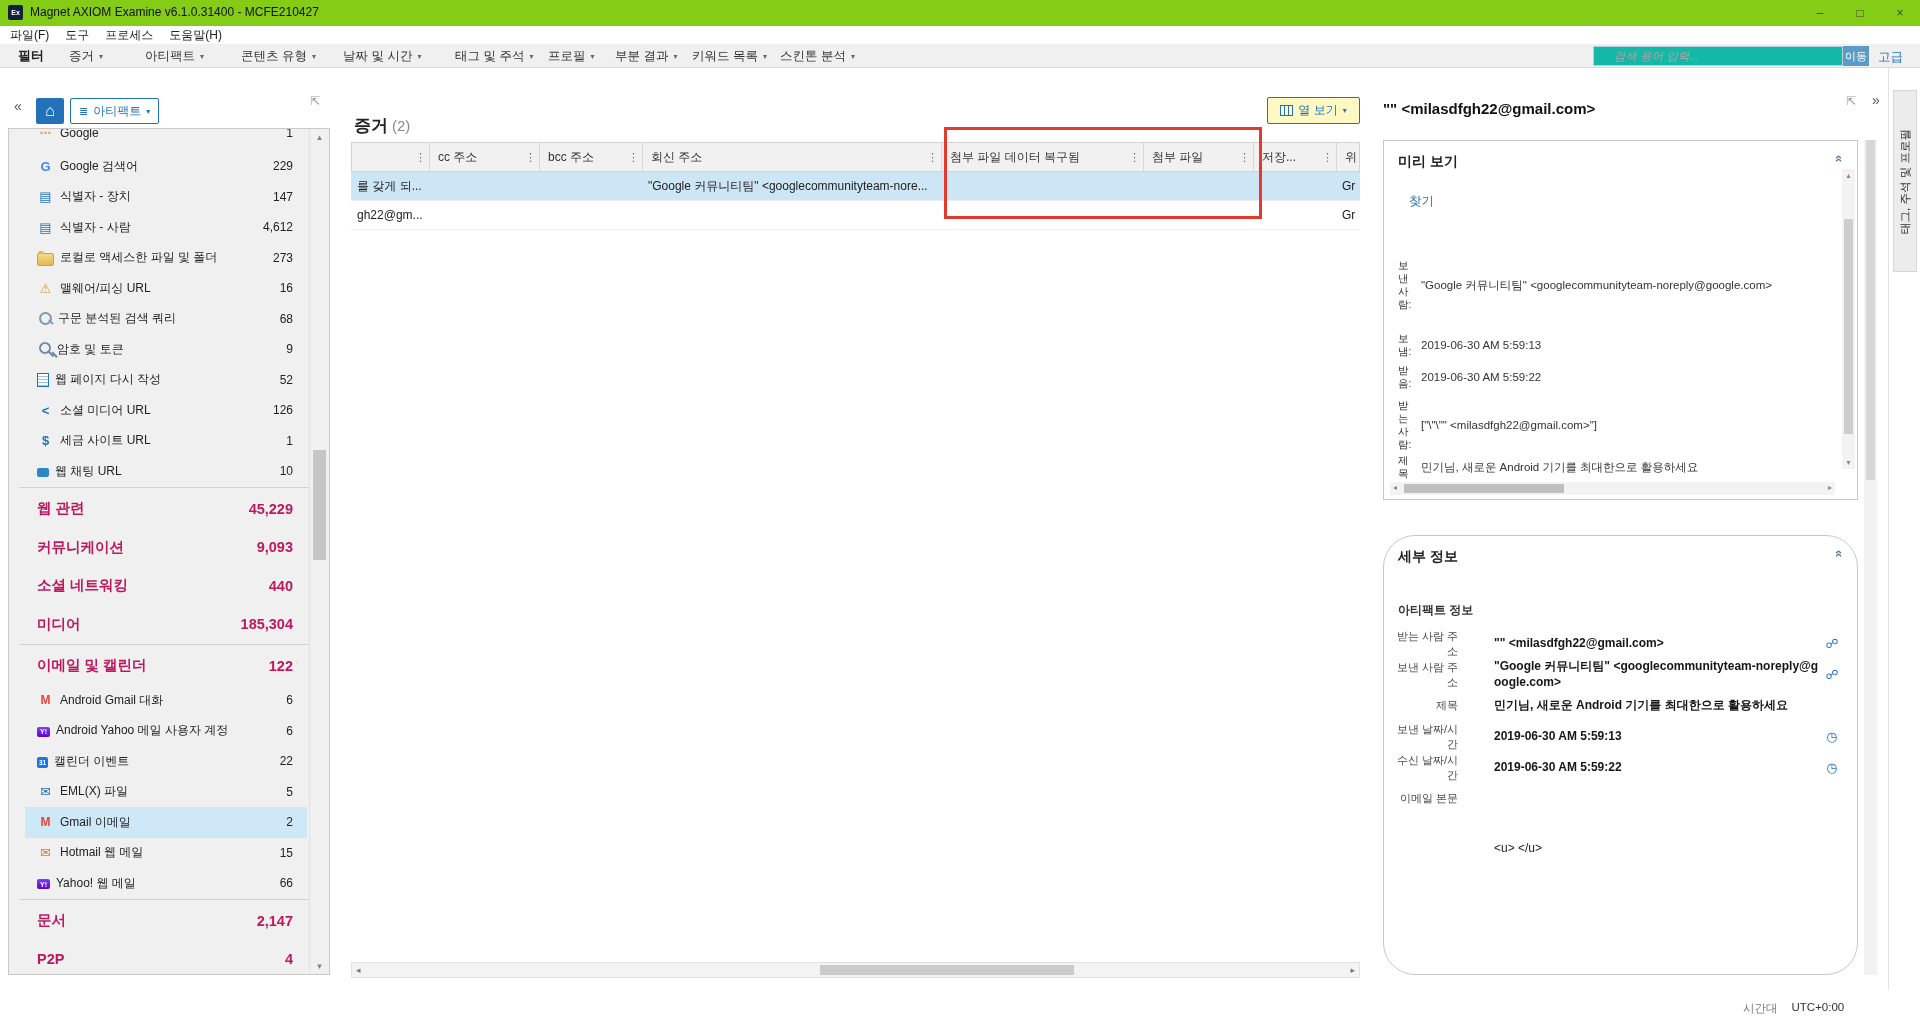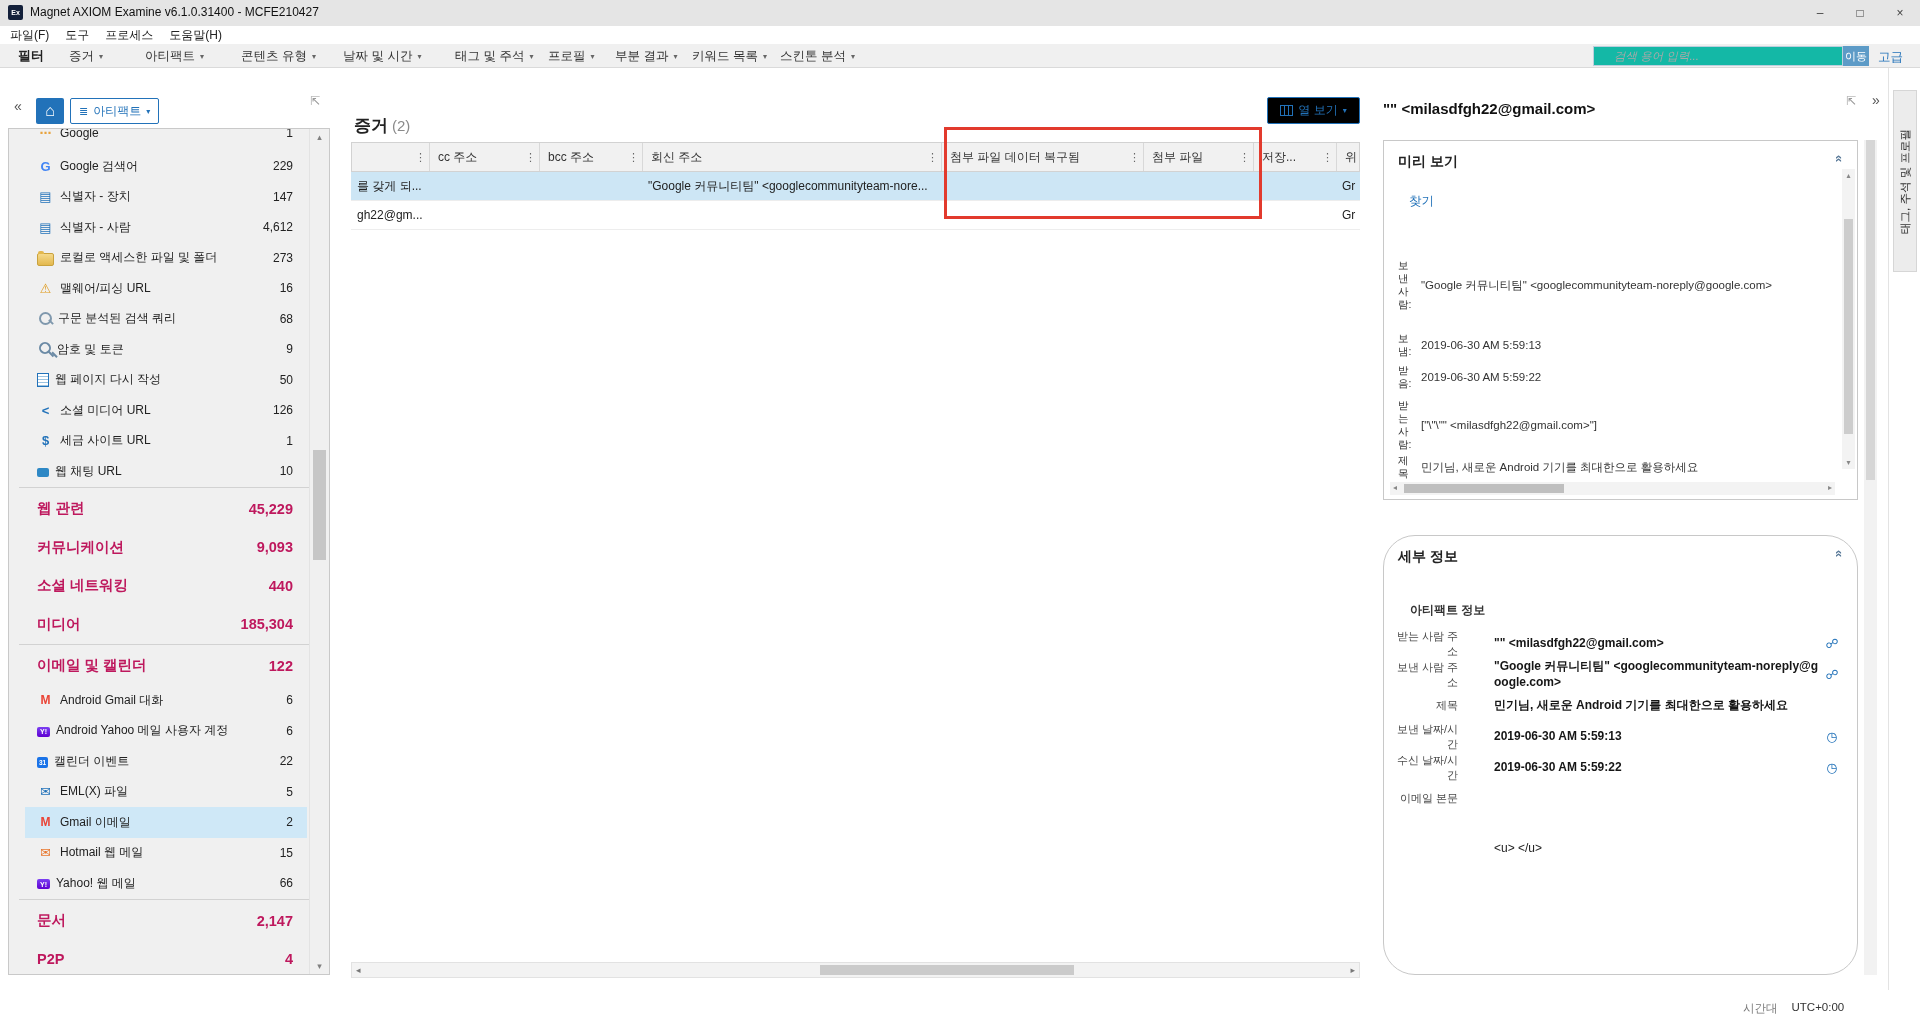--- a/index.html
+++ b/index.html
@@ -1,20 +1,20 @@
 <!DOCTYPE html>
 <html><head>
 <meta charset="utf-8">
 <style>
   html,body{margin:0;padding:0;background:#fff;}
   body{font-family:"Liberation Sans","DejaVu Sans",sans-serif;}
   .app{position:relative;width:1920px;height:1032px;background:#fff;overflow:hidden;font-size:12px;color:#222;}
 
   
-  .titlebar{position:absolute;left:0;top:0;right:0;height:26px;background:#e5e5e5;display:flex;align-items:center;}
+  .titlebar{position:absolute;left:0;top:0;right:0;height:26px;background:#84cc16;display:flex;align-items:center;}
   .app-icon{position:absolute;left:8px;top:5px;width:15px;height:15px;background:#13203a;border-radius:2px;color:#fff;font-size:7px;font-weight:bold;display:flex;align-items:center;justify-content:center;}
   .win-title{position:absolute;left:30px;top:5px;font-size:12px;color:#111;white-space:nowrap;}
   .win-controls{position:absolute;right:0;top:0;display:flex;height:26px;}
   .win-btn{width:40px;height:26px;display:flex;align-items:center;justify-content:center;font-size:12px;color:#444;}
 
   
   .menubar{position:absolute;left:2px;top:26px;height:18px;display:flex;align-items:center;}
   .menu-item{padding:0 8px;font-size:12px;color:#222;white-space:nowrap;}
 
   
@@ -77,21 +77,21 @@
   .ic-yahoo{width:13px;min-width:13px;height:10px;background:linear-gradient(#7b3ff2,#5f01d1);border-radius:2px;color:#fff;font-size:7px;font-weight:bold;justify-content:center;margin-top:2px;}
   .ic-yahoo::before{content:"Y!";}
   .ic-calendar{width:11px;min-width:11px;height:11px;background:#1a73e8;border-radius:2px;color:#fff;font-size:6.5px;font-weight:bold;justify-content:center;margin-top:2px;}
   .ic-calendar::before{content:"31";}
   .ic-envblue::before{content:"✉";color:#2272b9;font-size:13px;}
   .ic-envorange::before{content:"✉";color:#e8772e;font-size:13px;}
 
   
   .ev-title{position:absolute;left:354px;top:114px;font-size:17px;font-weight:bold;color:#222;}
   .ev-count{font-weight:normal;color:#8a8a8a;font-size:15px;margin-left:4px;}
-  .colview-btn{position:absolute;left:1267px;top:97px;width:93px;height:27px;box-sizing:border-box;border:1px solid #2272b9;border-radius:2px;background:#000000;color:#2272b9;display:flex;align-items:center;justify-content:center;gap:5px;font-size:12px;}
+  .colview-btn{position:absolute;left:1267px;top:97px;width:93px;height:27px;box-sizing:border-box;border:1px solid #2272b9;border-radius:2px;background:#fef9c3;color:#2272b9;display:flex;align-items:center;justify-content:center;gap:5px;font-size:12px;}
   .colicon{width:13px;height:11px;box-sizing:border-box;border:1px solid #2272b9;background:linear-gradient(90deg,transparent 0 3px,#2272b9 3px 4px,transparent 4px 7px,#2272b9 7px 8px,transparent 8px);}
   .colview-btn .caret{font-size:8px;}
 
   .etable{position:absolute;left:351px;top:142px;width:1009px;}
   .thead{display:flex;height:30px;background:#f1f1f1;border:1px solid #d2d2d2;box-sizing:border-box;}
   .th{position:relative;display:flex;align-items:center;padding-left:8px;box-sizing:border-box;border-right:1px solid #d8d8d8;font-size:12px;color:#333;white-space:nowrap;overflow:hidden;flex:none;}
   .th:last-child{border-right:none;}
   .kebab{position:absolute;right:3px;top:50%;transform:translateY(-50%);color:#666;font-size:11px;}
   .c0{width:78px}.c1{width:110px}.c2{width:103px}.c3{width:299px}.c4{width:202px}.c5{width:110px}.c6{width:83px}.c7{width:24px}
   .tr{display:flex;height:28px;border-bottom:1px solid #ededed;background:#fff;}
@@ -119,21 +119,21 @@
   .pv-value{margin-left:8px;font-size:11.5px;color:#333;white-space:nowrap;overflow:hidden;}
   .pv-vscroll{position:absolute;right:2px;top:28px;width:13px;height:300px;background:#f3f3f3;}
   .pv-vscroll .up{position:absolute;top:2px;left:0;right:0;text-align:center;font-size:8px;color:#888;}
   .pv-vscroll .down{position:absolute;bottom:2px;left:0;right:0;text-align:center;font-size:8px;color:#888;}
   .pv-vscroll .thumb{position:absolute;left:2px;width:9px;top:50px;height:215px;background:#cdcdcd;}
   .pv-hscroll{position:absolute;left:6px;right:22px;bottom:4px;height:13px;background:#f3f3f3;}
   .pv-hscroll .left{position:absolute;left:3px;top:1px;font-size:8px;color:#888;}
   .pv-hscroll .right{position:absolute;right:3px;top:1px;font-size:8px;color:#888;}
   .pv-hscroll .thumb{position:absolute;left:14px;top:2px;width:160px;height:9px;background:#bfbfbf;}
   .details-card{top:535px;height:440px;border-radius:32px;}
-  .dt-section{position:absolute;left:14px;top:66px;font-weight:bold;font-size:12px;color:#333;margin-left:12px;}
+  .dt-section{position:absolute;left:14px;top:66px;font-weight:bold;font-size:12px;color:#333;}
   .dt-rows{position:absolute;left:10px;right:12px;top:92px;}
   .dtr{display:grid;grid-template-columns:64px 1fr 26px;min-height:31px;align-items:center;}
   .dt-label{text-align:right;font-size:11px;color:#4a4a4a;}
   .dt-value{padding-left:36px;font-size:12px;font-weight:bold;color:#161616;word-break:break-all;line-height:1.3;}
   .dt-icon{justify-self:center;color:#2272b9;font-size:13px;}
   .dic-graph::before{content:"☍";}
   .dic-clock::before{content:"◷";}
   .dt-body{position:absolute;left:110px;top:305px;font-size:12px;color:#222;}
   .rp-scroll{position:absolute;left:1864px;top:140px;width:13px;height:835px;background:#f2f2f2;}
   .rp-scroll .thumb{position:absolute;top:0;left:2px;width:9px;height:340px;background:#d6d6d6;}
@@ -256,21 +256,21 @@
           <span class="cnt">68</span>
         </div>
         <div class="srow">
           <span class="ic ic-key"></span>
           <span class="slabel">암호 및 토큰</span>
           <span class="cnt">9</span>
         </div>
         <div class="srow">
           <span class="ic ic-doc"></span>
           <span class="slabel">웹 페이지 다시 작성</span>
-          <span class="cnt">50</span>
+          <span class="cnt">52</span>
         </div>
         <div class="srow">
           <span class="ic ic-share"></span>
           <span class="slabel">소셜 미디어 URL</span>
           <span class="cnt">126</span>
         </div>
         <div class="srow">
           <span class="ic ic-dollar"></span>
           <span class="slabel">세금 사이트 URL</span>
           <span class="cnt">1</span>

